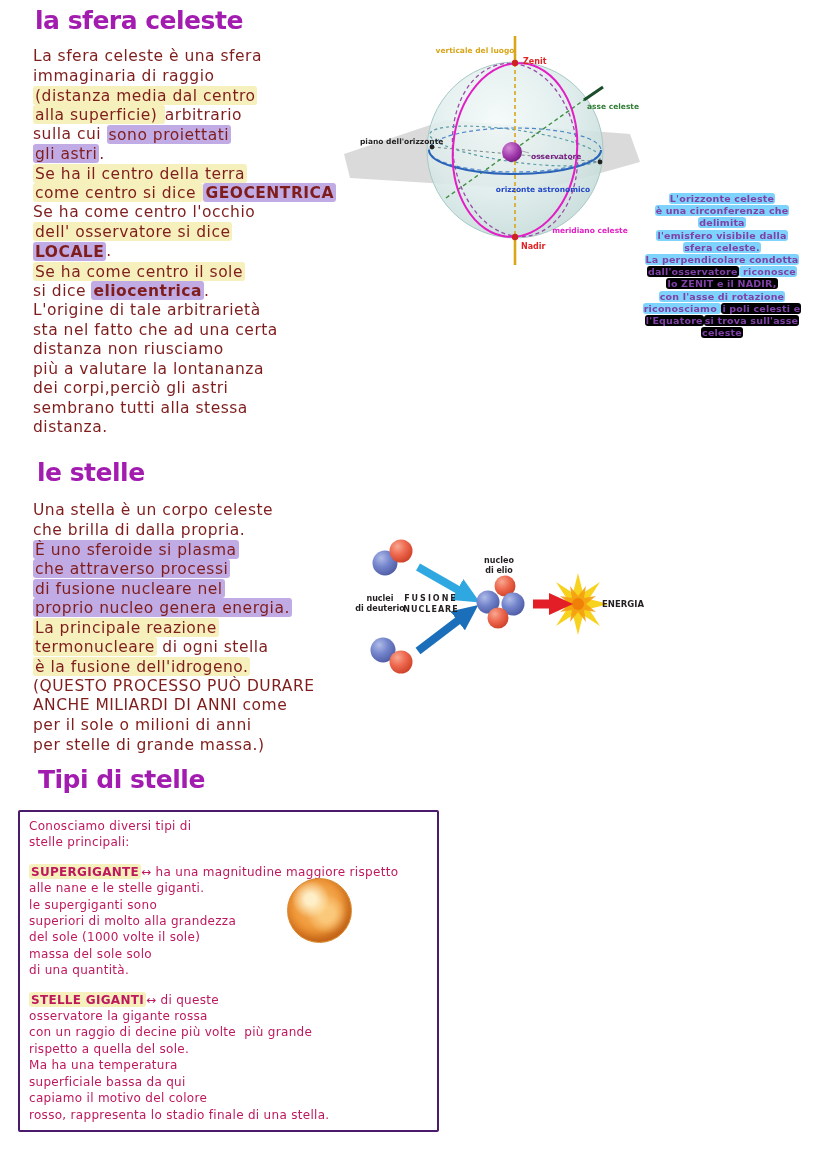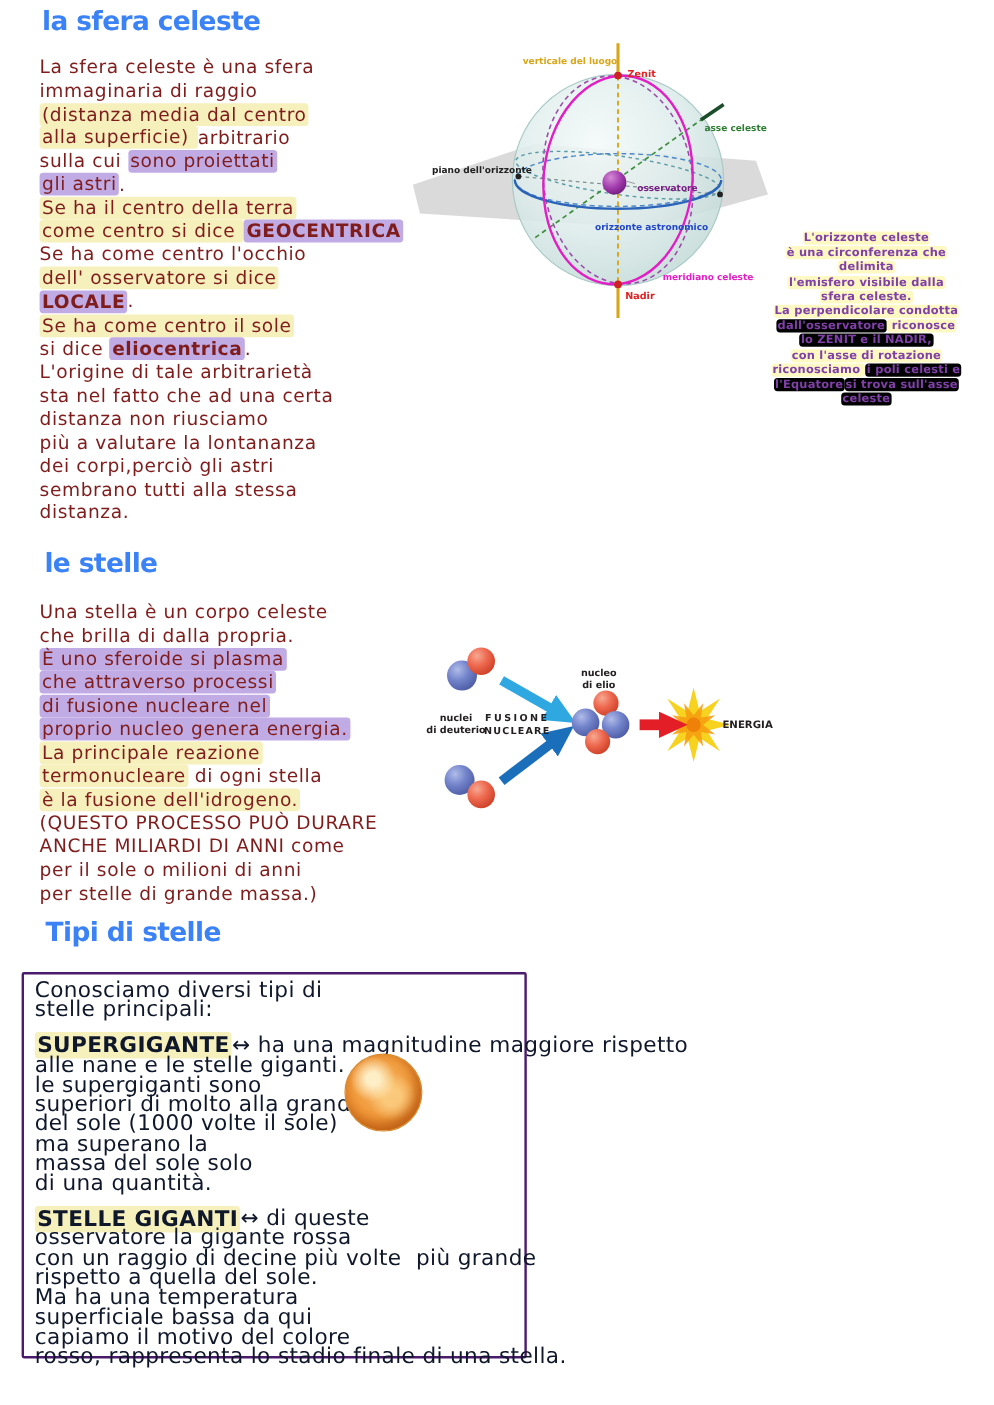--- a/index.html
+++ b/index.html
@@ -1,39 +1,39 @@
 <!DOCTYPE html>
 <html><head>
 <meta charset="utf-8">
 <style>
   html,body{margin:0;padding:0;background:#ffffff;}
   #page{position:relative;width:828px;height:1171px;background:#ffffff;overflow:hidden;
         font-family:"DejaVu Sans",sans-serif;}
-  .title{position:absolute;margin:0;color:#3b82f6;font-weight:bold;font-size:22px;
+  .title{position:absolute;margin:0;color:#a21caf;font-weight:bold;font-size:25px;
          letter-spacing:-0.5px;font-family:"DejaVu Sans",sans-serif;}
   .para{position:absolute;color:#7f1d1d;font-size:15.5px;line-height:19.55px;letter-spacing:0.5px;}
   .tline{white-space:pre;}
   .blank{height:13px;line-height:13px;}
   .hl-y{background:#f6f0bc;border-radius:3px;padding:0.5px 2px;}
   .hl-p{background:#c1abe5;border-radius:3px;padding:0.5px 2px;}
   .seg-b{font-weight:bold;text-align:center;}
   #title-sfera{left:35px;top:6px;}
   #para-sfera{left:33px;top:47px;}
   #sphere-svg{position:absolute;left:340px;top:22px;width:300px;height:250px;}
   #annotation{position:absolute;left:612px;top:193px;width:220px;text-align:center;
               color:#8040a8;font-weight:bold;font-size:9.5px;line-height:12.2px;letter-spacing:0.2px;}
-  #annotation .hl-y{background:#fef9c3;padding:0 1px;}
+  #annotation .hl-y{background:#7dd3fc;padding:0 1px;}
   #annotation .hl-p{background:#000000;padding:0 1px;}
   #title-stelle{left:37px;top:458px;}
   #para-stelle{left:33px;top:501px;}
   #fusion-svg{position:absolute;left:350px;top:530px;width:300px;height:160px;}
   #title-tipi{left:38px;top:765px;}
   #tipi-box{position:absolute;left:18px;top:810px;width:421px;height:322px;
             border:2.5px solid #4a1a6b;border-radius:2px;background:#fff;box-sizing:border-box;}
-  #tipi-text{position:absolute;left:9px;top:6px;color:#0f172a;font-size:18px;
+  #tipi-text{position:absolute;left:9px;top:6px;color:#be185d;font-size:12px;
              line-height:16.4px;letter-spacing:0.3px;}
   #giant-star{position:absolute;left:267px;top:66px;width:63px;height:63px;border-radius:50%;
     background:
       radial-gradient(circle at 36% 32%, rgba(255,242,205,0.95) 0 9%, rgba(255,242,205,0) 32%),
       radial-gradient(circle at 62% 56%, rgba(252,206,130,0.85) 0 14%, rgba(252,206,130,0) 38%),
       radial-gradient(circle at 48% 42%, #f7bc6a 0%, #f09a3c 48%, #e0791e 78%, #c45e10 100%);
     box-shadow:inset -4px -5px 9px rgba(150,65,8,0.45);
     border:1px solid #d68a2e;}
   svg text{font-family:"DejaVu Sans",sans-serif;font-weight:bold;}
 </style>
@@ -189,21 +189,20 @@
   <div id="tipi-box">
     <div id="tipi-text">
         <div class="tline"><span>Conosciamo diversi tipi di</span></div>
         <div class="tline"><span>stelle principali:</span></div>
         <div class="tline blank">&nbsp;</div>
         <div class="tline"><span class="hl-y seg-b">SUPERGIGANTE</span><span>↔ ha una magnitudine maggiore rispetto</span></div>
         <div class="tline"><span>alle nane e le stelle giganti.</span></div>
         <div class="tline"><span>le supergiganti sono</span></div>
         <div class="tline"><span>superiori di molto alla grandezza</span></div>
         <div class="tline"><span>del sole (1000 volte il sole)</span></div>
-        <div class="tline"><span>ma superano la</span></div>
         <div class="tline"><span>massa del sole solo</span></div>
         <div class="tline"><span>di una quantità.</span></div>
         <div class="tline blank">&nbsp;</div>
         <div class="tline"><span class="hl-y seg-b">STELLE GIGANTI</span><span>↔ di queste</span></div>
         <div class="tline"><span>osservatore la gigante rossa</span></div>
         <div class="tline"><span>con un raggio di decine più volte  più grande</span></div>
         <div class="tline"><span>rispetto a quella del sole.</span></div>
         <div class="tline"><span>Ma ha una temperatura</span></div>
         <div class="tline"><span>superficiale bassa da qui</span></div>
         <div class="tline"><span>capiamo il motivo del colore</span></div>

